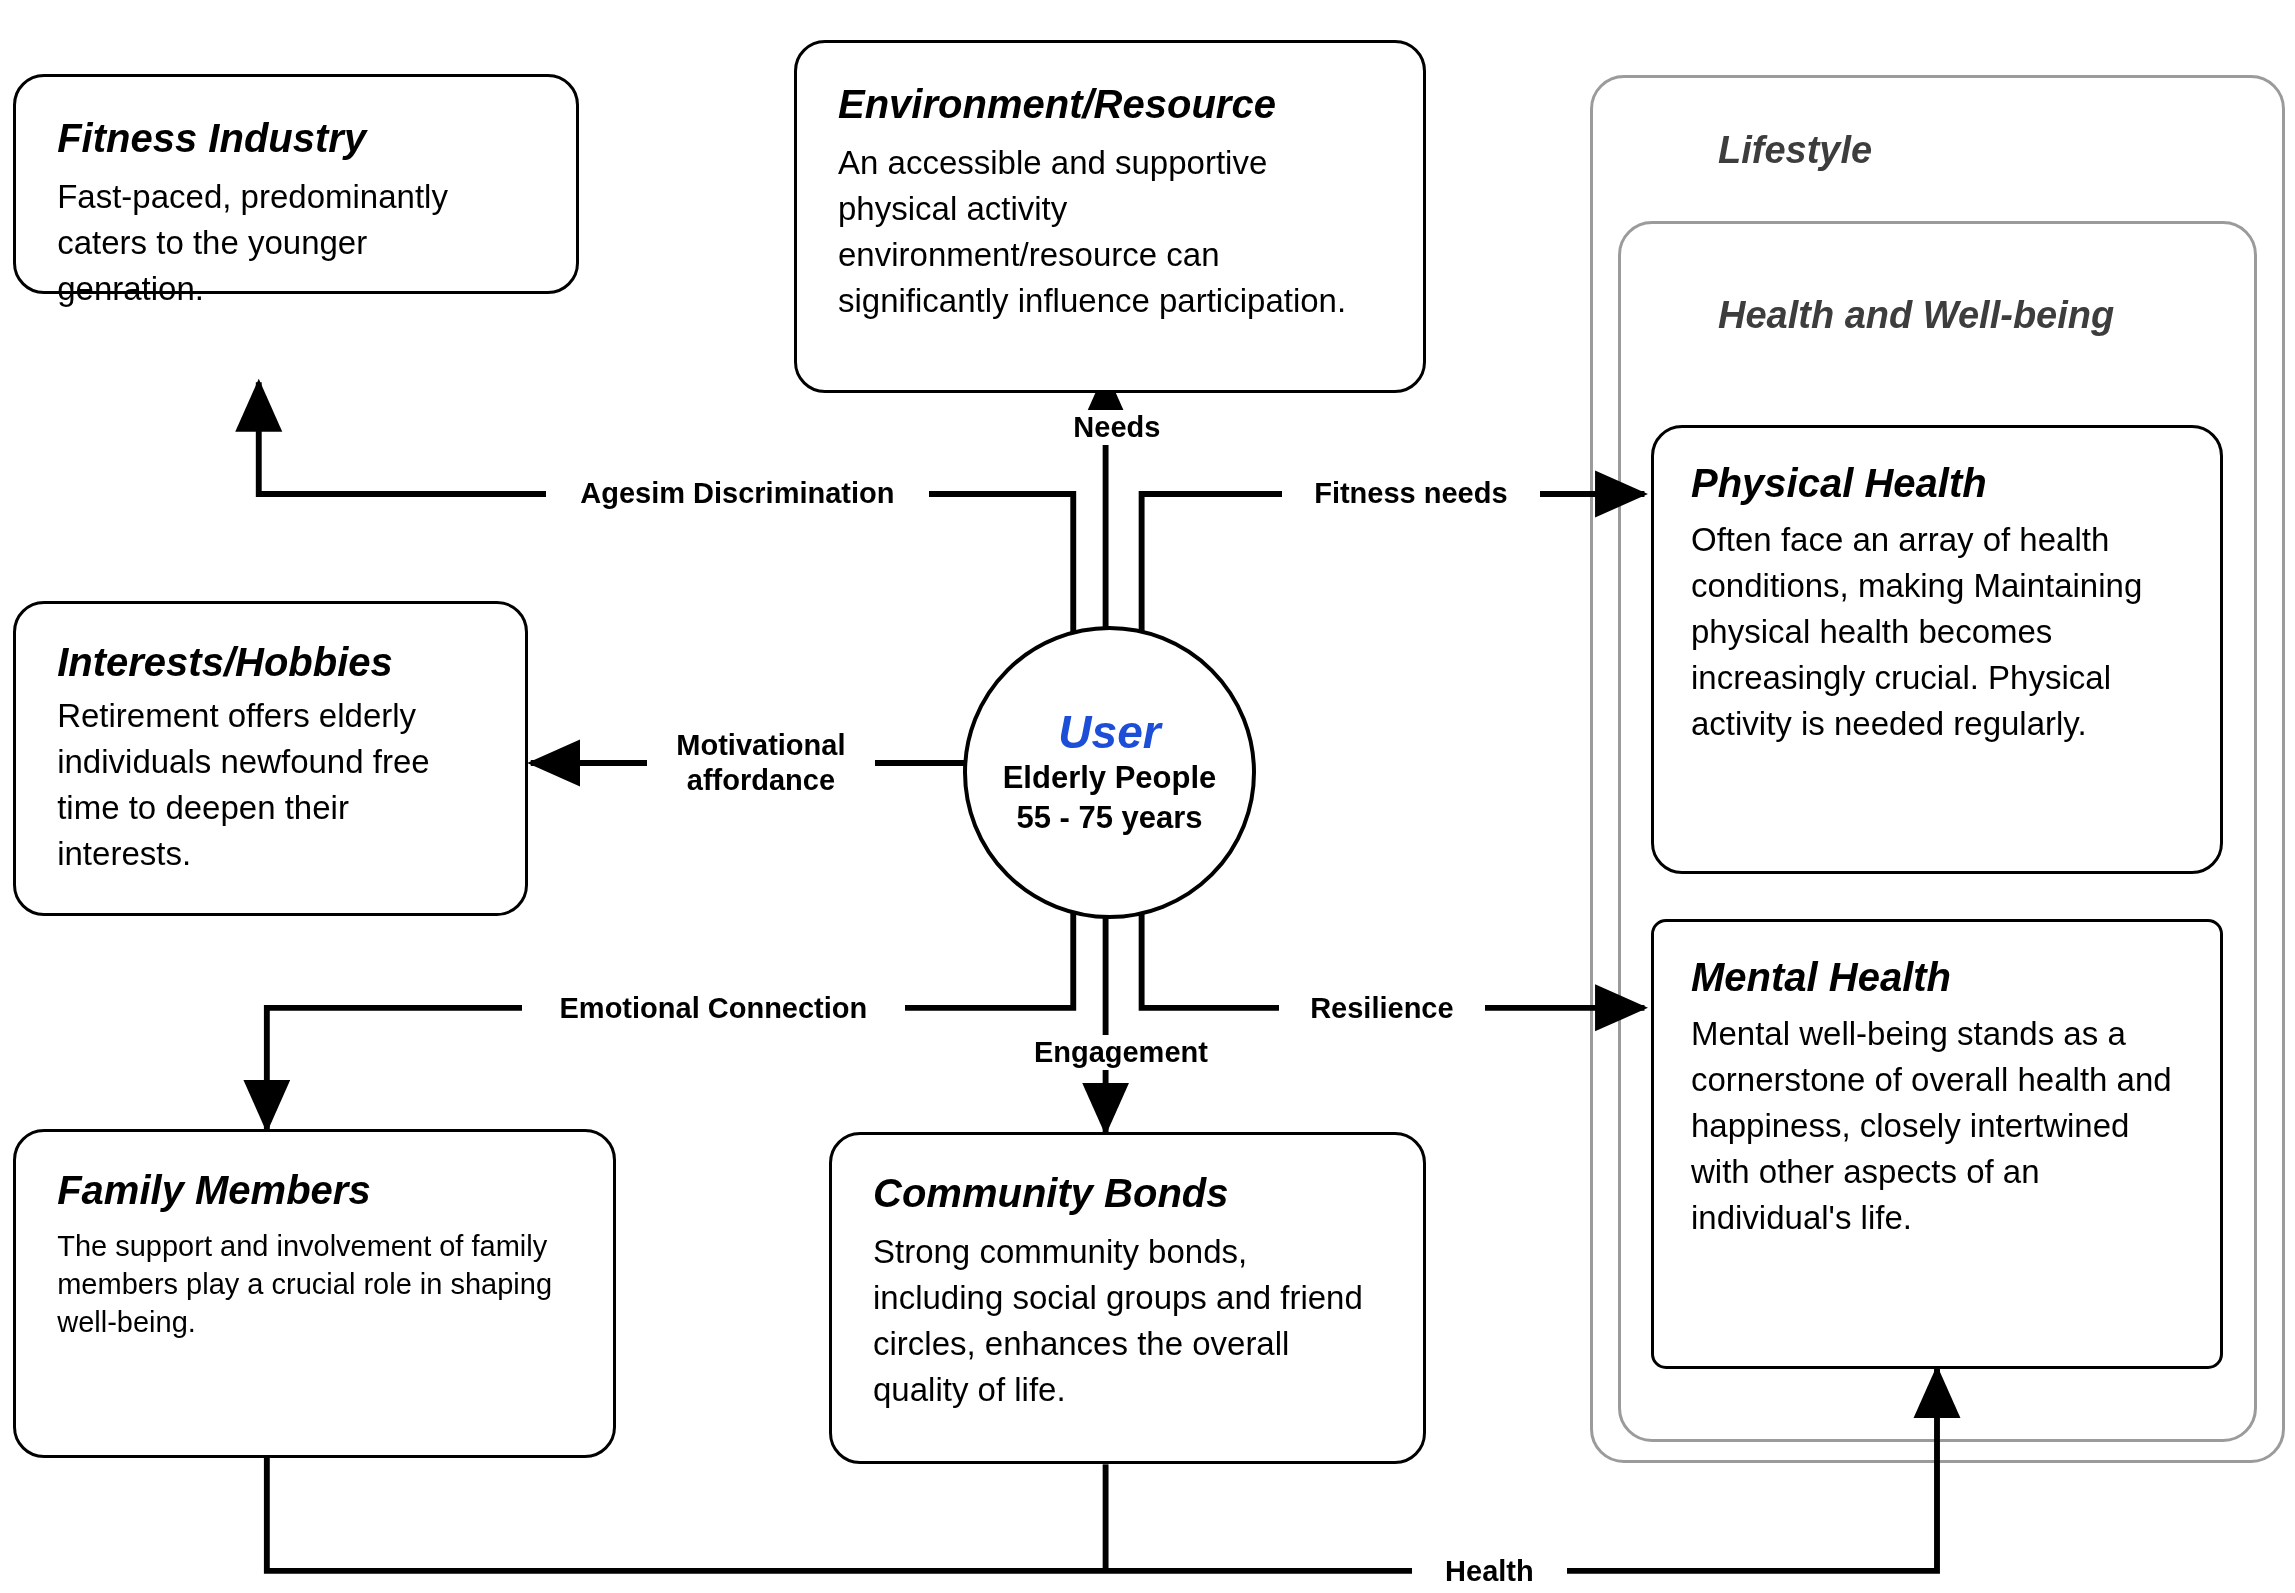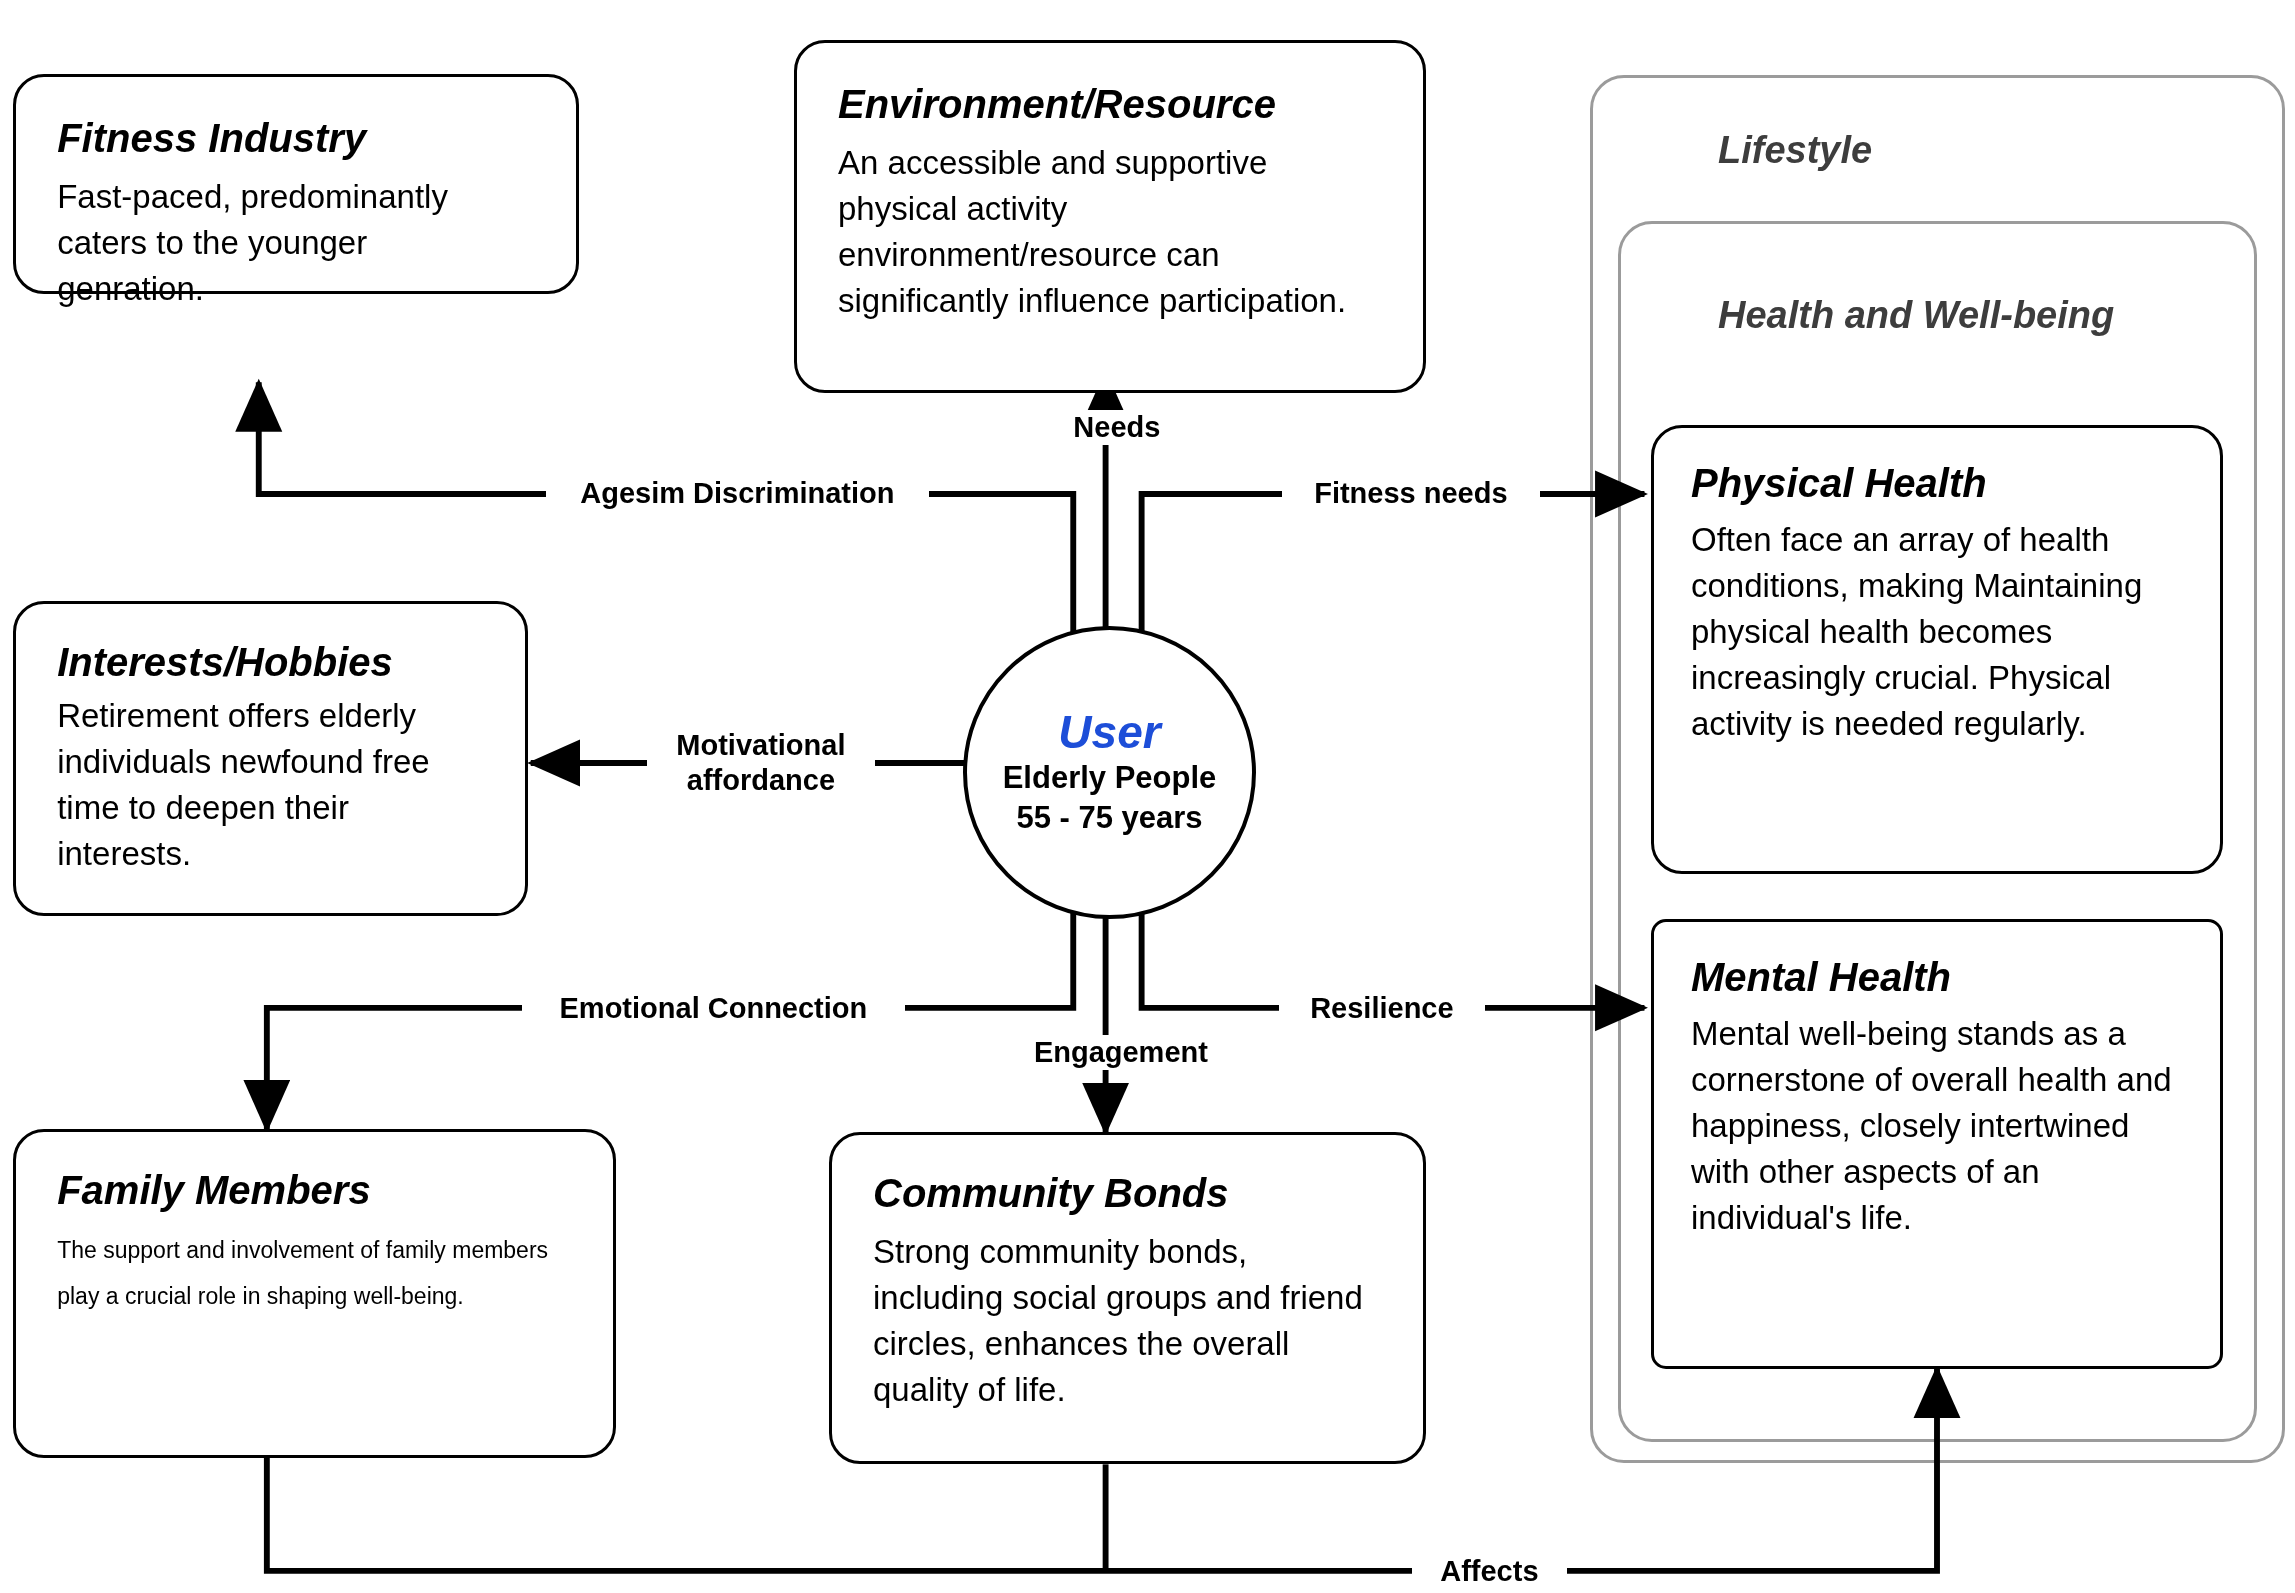--- a/index.html
+++ b/index.html
@@ -71,40 +71,40 @@
 
   <div class="edge-label" style="left:647px;top:728px;width:213px;">Motivational
 affordance</div>
 
   <div class="edge-label" style="left:522px;top:991px;width:368px;">Emotional Connection</div>
 
   <div class="edge-label" style="left:1007px;top:1035px;width:213px;">Engagement</div>
 
   <div class="edge-label" style="left:1279px;top:991px;width:191px;">Resilience</div>
 
-  <div class="edge-label" style="left:1412px;top:1554px;width:140px;">Affects</div>
+  <div class="edge-label" style="left:1412px;top:1554px;width:140px;">Health</div>
 
   <div class="node" style="left:13.2px;top:74px;width:566px;height:220px;padding:38px 41px;">
     <div class="title" style="font-size:40px;line-height:46px;margin-bottom:13.2px;">Fitness Industry</div>
     <div class="body" style="font-size:33px;line-height:46px;max-width:441px;">Fast-paced, predominantly caters to the younger genration.</div>
   </div>
 
   <div class="node" style="left:794px;top:7.4px;width:632px;height:353px;padding:38px 41px;margin-top:33px;">
     <div class="title" style="font-size:40px;line-height:47px;margin-bottom:11.8px;">Environment/Resource</div>
     <div class="body" style="font-size:33px;line-height:46px;max-width:544px;">An accessible and supportive physical activity environment/resource can significantly influence participation.</div>
   </div>
 
   <div class="node" style="left:13.2px;top:601px;width:515px;height:315px;padding:35px 41px;">
     <div class="title" style="font-size:40px;line-height:47px;margin-bottom:7.4px;">Interests/Hobbies</div>
     <div class="body" style="font-size:33px;line-height:46px;max-width:412px;">Retirement offers elderly individuals newfound free time to deepen their interests.</div>
   </div>
 
   <div class="node" style="left:13.2px;top:1129px;width:603px;height:329px;padding:35px 41px;">
     <div class="title" style="font-size:40px;line-height:47px;margin-bottom:13.2px;">Family Members</div>
-    <div class="body" style="font-size:23px;line-height:46px;max-width:515px;">The support and involvement of family members play a crucial role in shaping well-being.</div>
+    <div class="body" style="font-size:29px;line-height:38px;max-width:515px;">The support and involvement of family members play a crucial role in shaping well-being.</div>
   </div>
 
   <div class="node" style="left:829px;top:1132px;width:597px;height:332px;padding:35px 41px;">
     <div class="title" style="font-size:40px;line-height:47px;margin-bottom:11.8px;">Community Bonds</div>
     <div class="body" style="font-size:33px;line-height:46px;max-width:515px;">Strong community bonds, including social groups and friend circles, enhances the overall quality of life.</div>
   </div>
 
   <div class="node" style="left:1651px;top:425px;width:572px;height:449px;padding:32px 37px;">
     <div class="title" style="font-size:40px;line-height:47px;margin-bottom:10.3px;">Physical Health</div>
     <div class="body" style="font-size:33px;line-height:46px;max-width:500px;">Often face an array of health conditions, making Maintaining physical health becomes increasingly crucial. Physical activity is needed regularly.</div>

